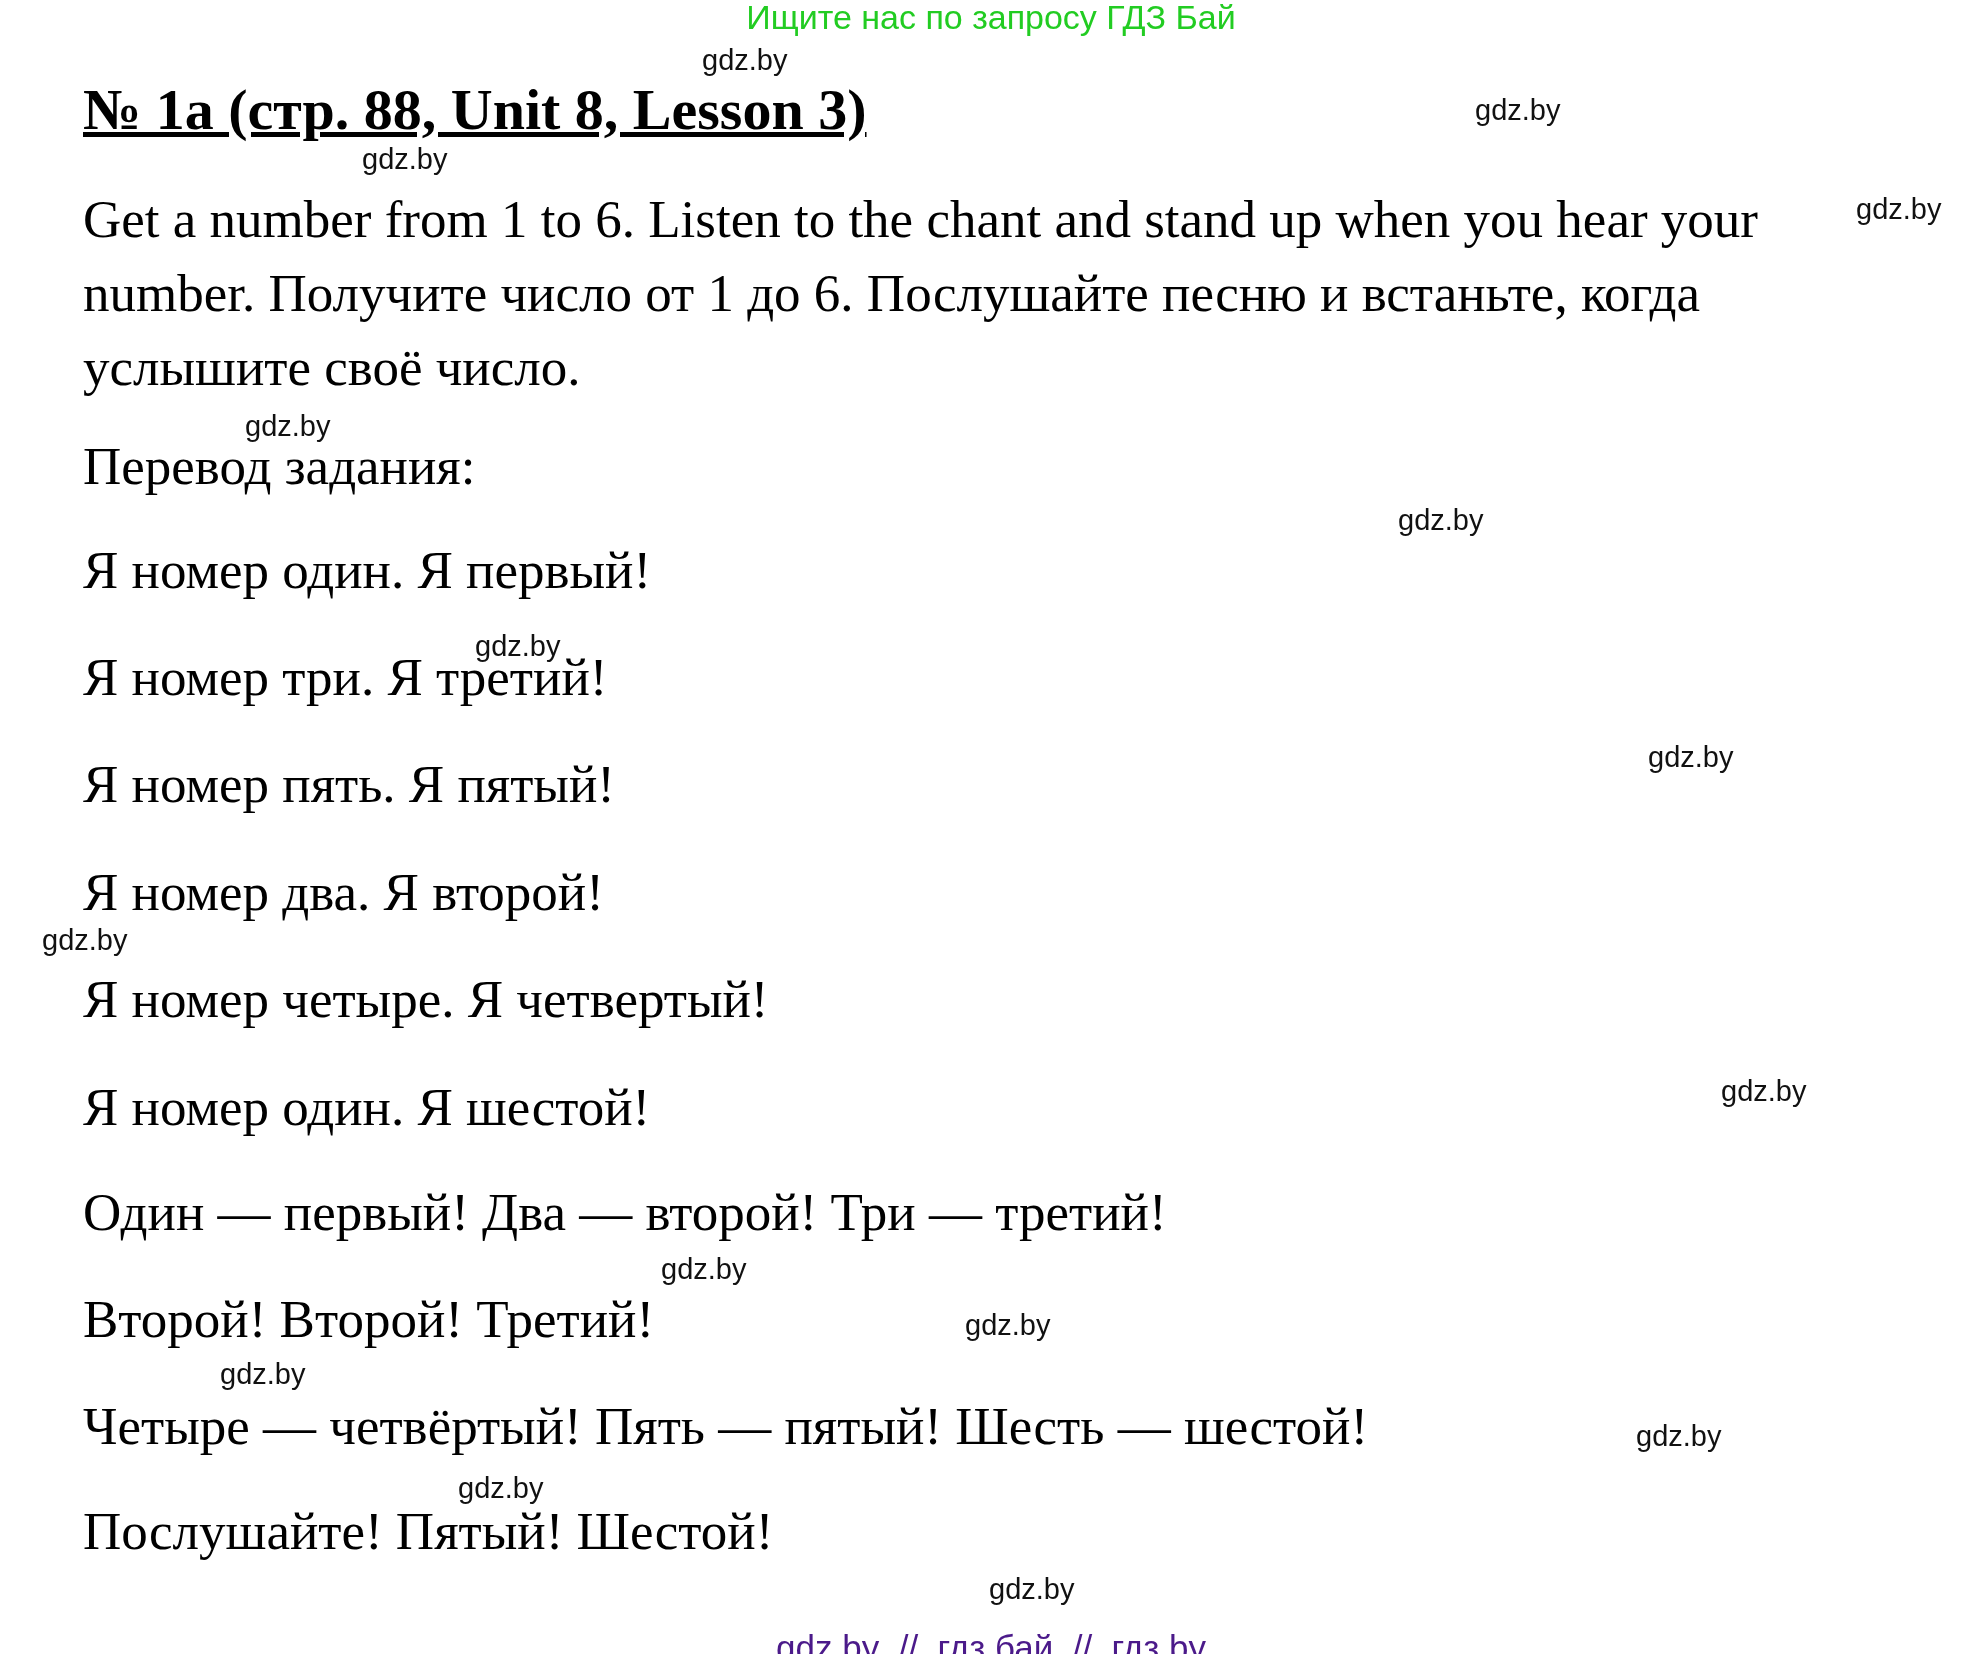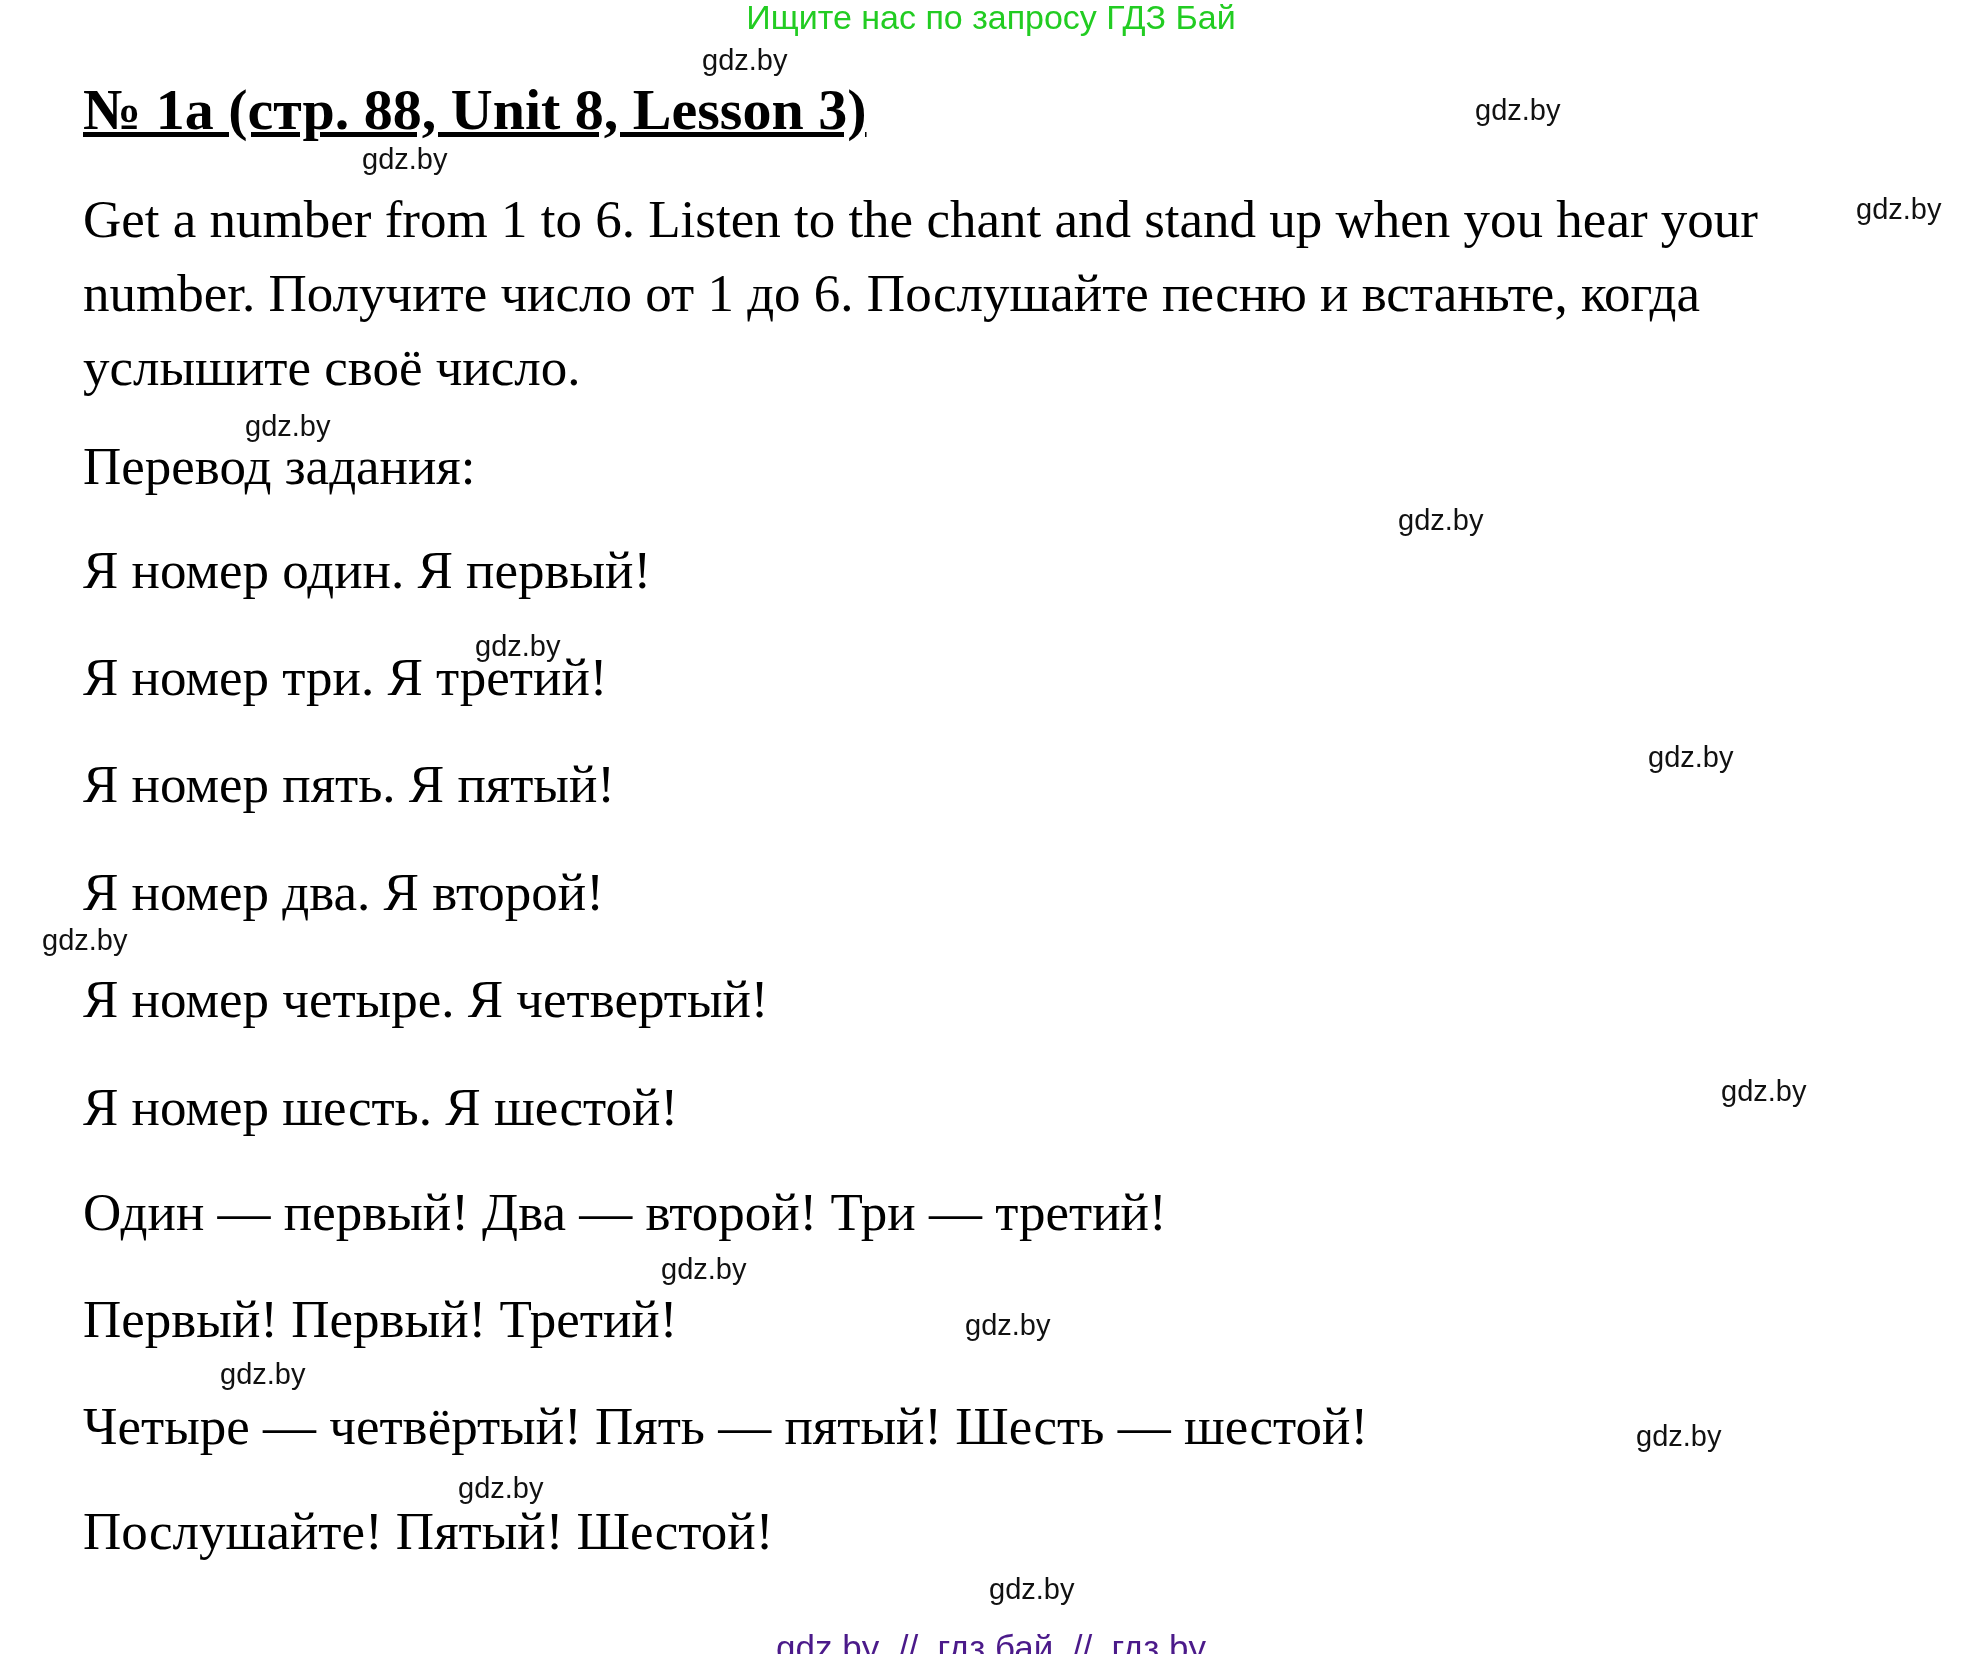--- a/index.html
+++ b/index.html
@@ -27,23 +27,23 @@
 
 <div class="para">Get a number from 1 to 6. Listen to the chant and stand up when you hear your number. Получите число от 1 до 6. Послушайте песню и встаньте, когда услышите своё число.</div>
 
 <div class="subhead">Перевод задания:</div>
 
 <div class="line" style="top:540px">Я номер один. Я первый!</div>
 <div class="line" style="top:647px">Я номер три. Я третий!</div>
 <div class="line" style="top:754px">Я номер пять. Я пятый!</div>
 <div class="line" style="top:862px">Я номер два. Я второй!</div>
 <div class="line" style="top:969px">Я номер четыре. Я четвертый!</div>
-<div class="line" style="top:1077px">Я номер шесть. Я шестой!</div>
+<div class="line" style="top:1077px">Я номер один. Я шестой!</div>
 <div class="line" style="top:1182px">Один — первый! Два — второй! Три — третий!</div>
-<div class="line" style="top:1289px">Первый! Первый! Третий!</div>
+<div class="line" style="top:1289px">Второй! Второй! Третий!</div>
 <div class="line" style="top:1396px">Четыре — четвёртый! Пять — пятый! Шесть — шестой!</div>
 <div class="line" style="top:1501px">Послушайте! Пятый! Шестой!</div>
 
 <div class="wm" style="left:702px;top:44px">gdz.by</div>
 <div class="wm" style="left:1475px;top:94px">gdz.by</div>
 <div class="wm" style="left:362px;top:143px">gdz.by</div>
 <div class="wm" style="left:1856px;top:193px">gdz.by</div>
 <div class="wm" style="left:245px;top:410px">gdz.by</div>
 <div class="wm" style="left:1398px;top:504px">gdz.by</div>
 <div class="wm" style="left:475px;top:630px">gdz.by</div>

